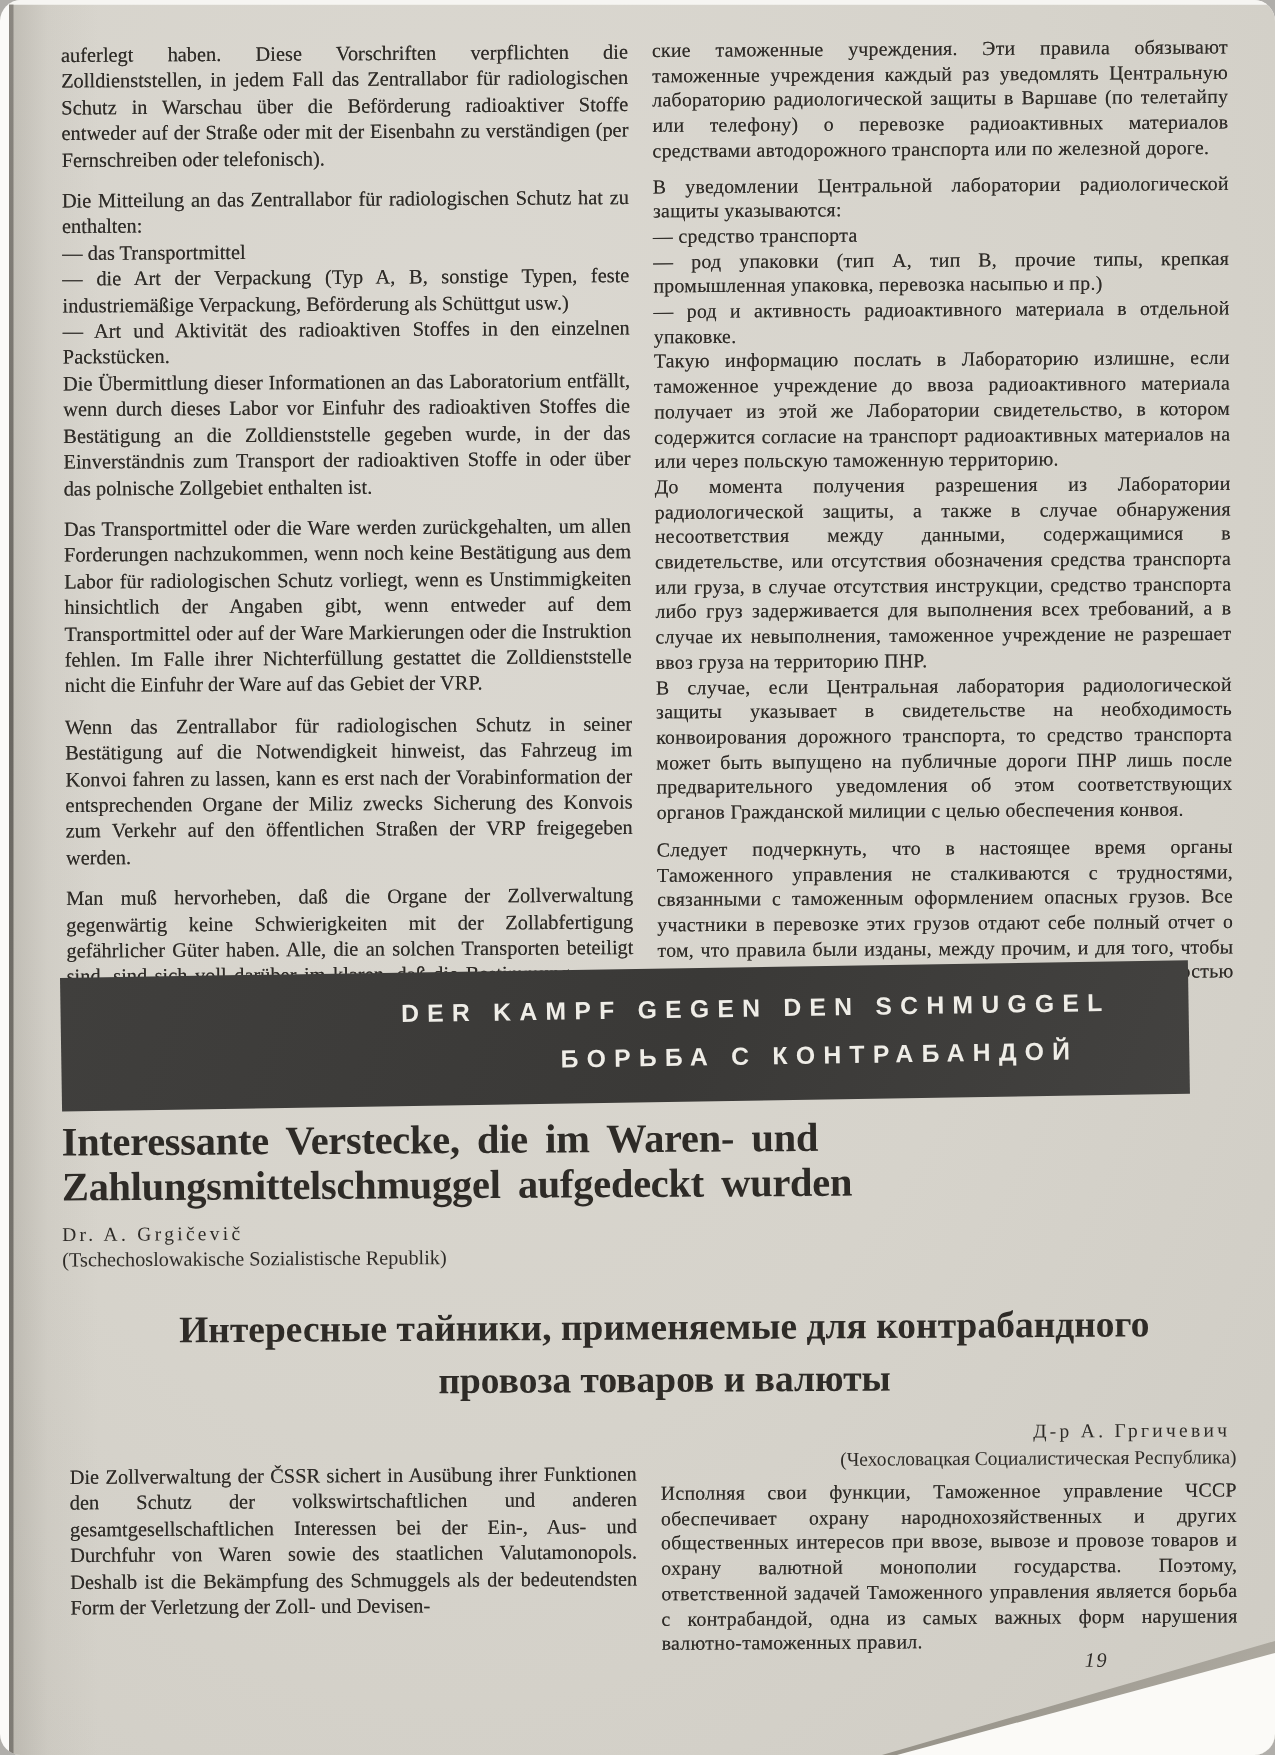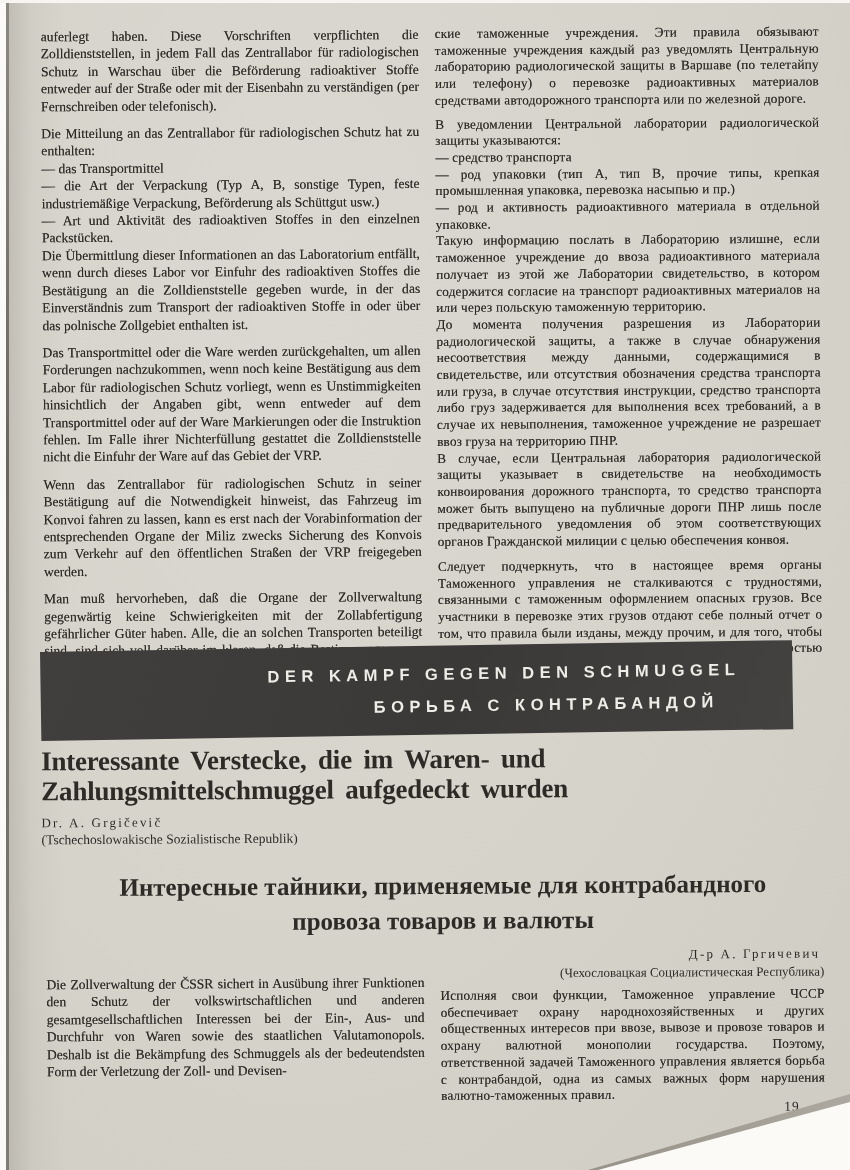--- a/index.html
+++ b/index.html
@@ -1,18 +1,18 @@
 <!DOCTYPE html>
 <html><head>
 <meta charset="utf-8">
 <style>
   html,body{margin:0;padding:0;background:#b0aeaa;}
   .scan{position:relative;width:850px;height:1170px;overflow:hidden;
         background:#fbfaf8;
-        font-family:"Liberation Serif","DejaVu Serif",serif;color:#2e2b27;}
+        font-family:"Liberation Serif","DejaVu Serif",serif;color:#2e2b27;border-radius:14px;}
   .page{position:absolute;left:6px;top:3px;right:0;bottom:0;
         background:
           linear-gradient(90deg,rgba(95,90,80,0.20) 0px,rgba(95,90,80,0.05) 26px,rgba(0,0,0,0) 60px),
           radial-gradient(ellipse at 35% 25%,#dbd8d1 0%,#d6d3cb 55%,#cfccc4 100%);}
   .edge-line{position:absolute;left:6px;top:0;bottom:0;width:3px;
         background:linear-gradient(#7a7670,#4d4a45 40%,#6b6862);opacity:.75;}
   .edge-top{position:absolute;left:0;top:0;right:0;height:3px;background:#f6f5f2;}
   .content{position:absolute;left:0;top:0;right:0;bottom:0;transform:rotate(-0.35deg);}
 
   
@@ -44,21 +44,21 @@
   
   .art-ru{position:absolute;left:60px;top:868px;width:762px;text-align:center;}
   .title-ru{font-size:25px;font-weight:700;line-height:35px;margin:0;}
   .author-ru{margin-top:10px;text-align:right;font-size:13px;letter-spacing:2.2px;padding-right:4px;}
   .affil-ru{text-align:right;font-size:13px;margin-top:2px;}
 
   
   .cols-bottom{position:absolute;left:44px;top:974px;width:778px;display:flex;gap:16px;}
   .cols-bottom .col-right{padding-top:14px;}
 
-  .page-num{position:absolute;left:781px;top:1101px;font-size:13.5px;letter-spacing:1px;}
+  .page-num{position:absolute;left:720px;top:1101px;font-size:13.5px;letter-spacing:1px;font-style:italic;}
 
   
   .corner-shadow{position:absolute;left:588px;top:1094px;width:262px;height:76px;
         background:linear-gradient(135deg,#8d897f,#b5b1a8);
         clip-path:polygon(0 100%,100% 0,100% 100%);}
   .corner{position:absolute;left:598px;top:1102px;width:252px;height:68px;
         background:#fbfaf7;clip-path:polygon(0 100%,100% 0,100% 100%);}
 </style>
 </head>
 <body>

